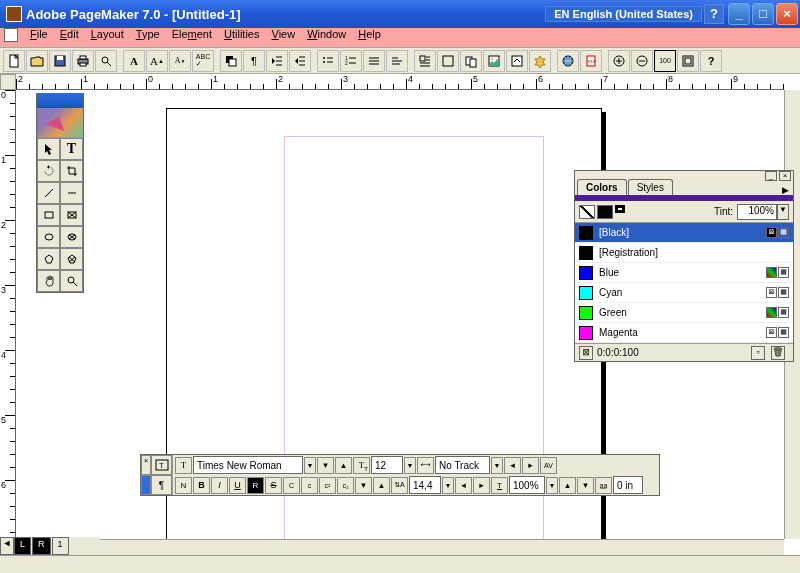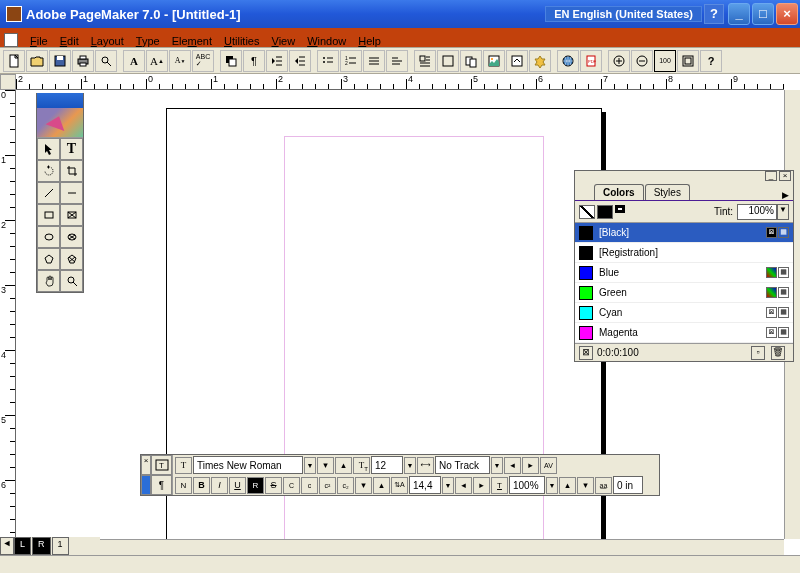--- a/index.html
+++ b/index.html
@@ -9,21 +9,21 @@
 .titlebar { height: 28px; background: linear-gradient(to bottom, #3b79ea 0%, #2158d8 50%, #1e4fc5 100%); display: flex; align-items: center; padding: 0 2px; color: #fff; font-size: 13px; font-weight: bold; }
 .titlebar .appicon { width: 16px; height: 16px; background: #8b4513; margin: 0 4px; border: 1px solid #fff; }
 .titlebar .title { flex: 1; }
 .titlebar .lang { background: #2e68d2; border: 1px solid #4a82e0; padding: 1px 8px; font-size: 11px; margin-right: 2px; font-weight: bold; }
 .titlebar .help { width: 20px; height: 20px; background: #3a6fd8; border: 1px solid #5a8ae0; text-align: center; line-height: 18px; margin-right: 2px; }
 .titlebar .winbtn { width: 22px; height: 22px; margin-left: 2px; border-radius: 3px; text-align: center; line-height: 20px; font-family: Arial; font-size: 13px; font-weight: bold; color: #fff; }
 .titlebar .minbtn, .titlebar .maxbtn { background: linear-gradient(to bottom, #5a9ee8, #2a69c2); border: 1px solid #6aa8f0; }
 .titlebar .closebtn { background: linear-gradient(to bottom, #f08a6a, #d44a2a); border: 1px solid #f0a080; }
 
 
-.menubar { height: 20px; background: #c2410c; display: flex; align-items: flex-end; padding: 0 4px; font-size: 11px; border-bottom: 1px solid #aca899; }
+.menubar { height: 20px; background: #fca5a5; display: flex; align-items: flex-start; padding: 0 4px; font-size: 11px; border-bottom: 1px solid #aca899; }
 .menubar .docicon { width: 14px; height: 14px; background: #fff; border: 1px solid #666; margin-right: 6px; }
 .menubar span { padding: 0 6px; cursor: default; }
 .menubar span u { text-decoration: underline; }
 
 
 .toolbar { height: 26px; background: #ece9d8; display: flex; align-items: center; padding: 1px 3px; gap: 1px; border-bottom: 1px solid #aca899; }
 .tbtn { width: 22px; height: 22px; background: #ece9d8; border: 1px solid #bbb; display: flex; align-items: center; justify-content: center; font-size: 11px; overflow: hidden; }
 .tbtn svg { width: 14px; height: 14px; }
 .tsep { width: 4px; }
 
@@ -50,21 +50,21 @@
 .toolbox-title { height: 15px; background: linear-gradient(to bottom, #2b6ed8, #1854c0); }
 .toolbox-img { height: 30px; background: linear-gradient(135deg, #8a7bb8 30%, #e89850 60%, #6bc49b); border-bottom: 1px solid #999; position: relative; }
 .toolbox-img::after { content: ""; position: absolute; left: 10px; top: 8px; width: 0; height: 0; border-left: 10px solid transparent; border-right: 10px solid transparent; border-bottom: 12px solid #d84a8a; transform: rotate(20deg); }
 .toolgrid { display: grid; grid-template-columns: 1fr 1fr; }
 .tool { height: 22px; border: 1px solid #888; background: #ece9d8; display: flex; align-items: center; justify-content: center; font-size: 12px; font-family: "Times New Roman", serif; }
 
 
 .colors-panel { position: absolute; top: 170px; left: 574px; width: 220px; background: #ece9d8; border: 1px solid #666; font-size: 11px; }
 .panel-top { height: 12px; background: #ece9d8; display: flex; justify-content: flex-end; gap: 2px; padding-right: 2px; }
 .panel-top .pb { width: 12px; height: 10px; border: 1px solid #666; font-size: 8px; text-align: center; line-height: 8px; }
-.panel-tabs { height: 18px; display: flex; align-items: flex-end; border-bottom: 1px solid #4c1d95; padding-left: 19px; }
+.panel-tabs { height: 18px; display: flex; align-items: flex-end; border-bottom: 6px solid #4c1d95; padding-left: 2px; }
 .ptab { padding: 2px 8px; border: 1px solid #666; border-bottom: none; background: #ece9d8; font-size: 10px; margin-right: 1px; border-radius: 3px 3px 0 0; }
 .ptab.active { background: #ece9d8; font-weight: bold; }
 .panel-tabs .arrow { margin-left: auto; margin-right: 4px; font-size: 9px; }
 .tint-row { height: 22px; display: flex; align-items: center; padding: 0 4px; border-bottom: 1px solid #999; }
 .tint-row .swatches { display: flex; gap: 2px; }
 .tint-row .sw { width: 16px; height: 14px; border: 1px solid #666; }
 .tint-row .tintlbl { margin-left: auto; font-size: 10px; }
 .tint-row .tintval { width: 40px; height: 16px; border: 1px solid #666; background: #fff; padding: 0 2px; font-size: 10px; text-align: right; margin-left: 4px; }
 .tint-row .tintdd { width: 12px; height: 16px; border: 1px solid #666; background: #ece9d8; font-size: 8px; text-align: center; }
 .color-list { max-height: 120px; overflow-y: auto; background: #fff; }
@@ -548,32 +548,32 @@
     </div>
     <div class="color-row">
       <div class="chip" style="background:#0000ff"></div>
       <span class="cname">Blue</span>
       <div class="icons">
           <div class="ic" style="background:linear-gradient(45deg,#c00,#0c0,#00c)"></div>
           <div class="ic">▦</div>
         </div>
     </div>
     <div class="color-row">
+      <div class="chip" style="background:#00ffff"></div>
+      <span class="cname">Cyan</span>
+      <div class="icons">
+          <div class="ic">⊠</div>
+          <div class="ic">▦</div>
+        </div>
+    </div>
+    <div class="color-row">
       <div class="chip" style="background:#00ff00"></div>
       <span class="cname">Green</span>
       <div class="icons">
           <div class="ic" style="background:linear-gradient(45deg,#c00,#0c0,#00c)"></div>
-          <div class="ic">▦</div>
-        </div>
-    </div>
-    <div class="color-row">
-      <div class="chip" style="background:#00ffff"></div>
-      <span class="cname">Cyan</span>
-      <div class="icons">
-          <div class="ic">⊠</div>
           <div class="ic">▦</div>
         </div>
     </div>
     <div class="color-row">
       <div class="chip" style="background:#ff00ff"></div>
       <span class="cname">Magenta</span>
       <div class="icons">
           <div class="ic">⊠</div>
           <div class="ic">▦</div>
         </div>

